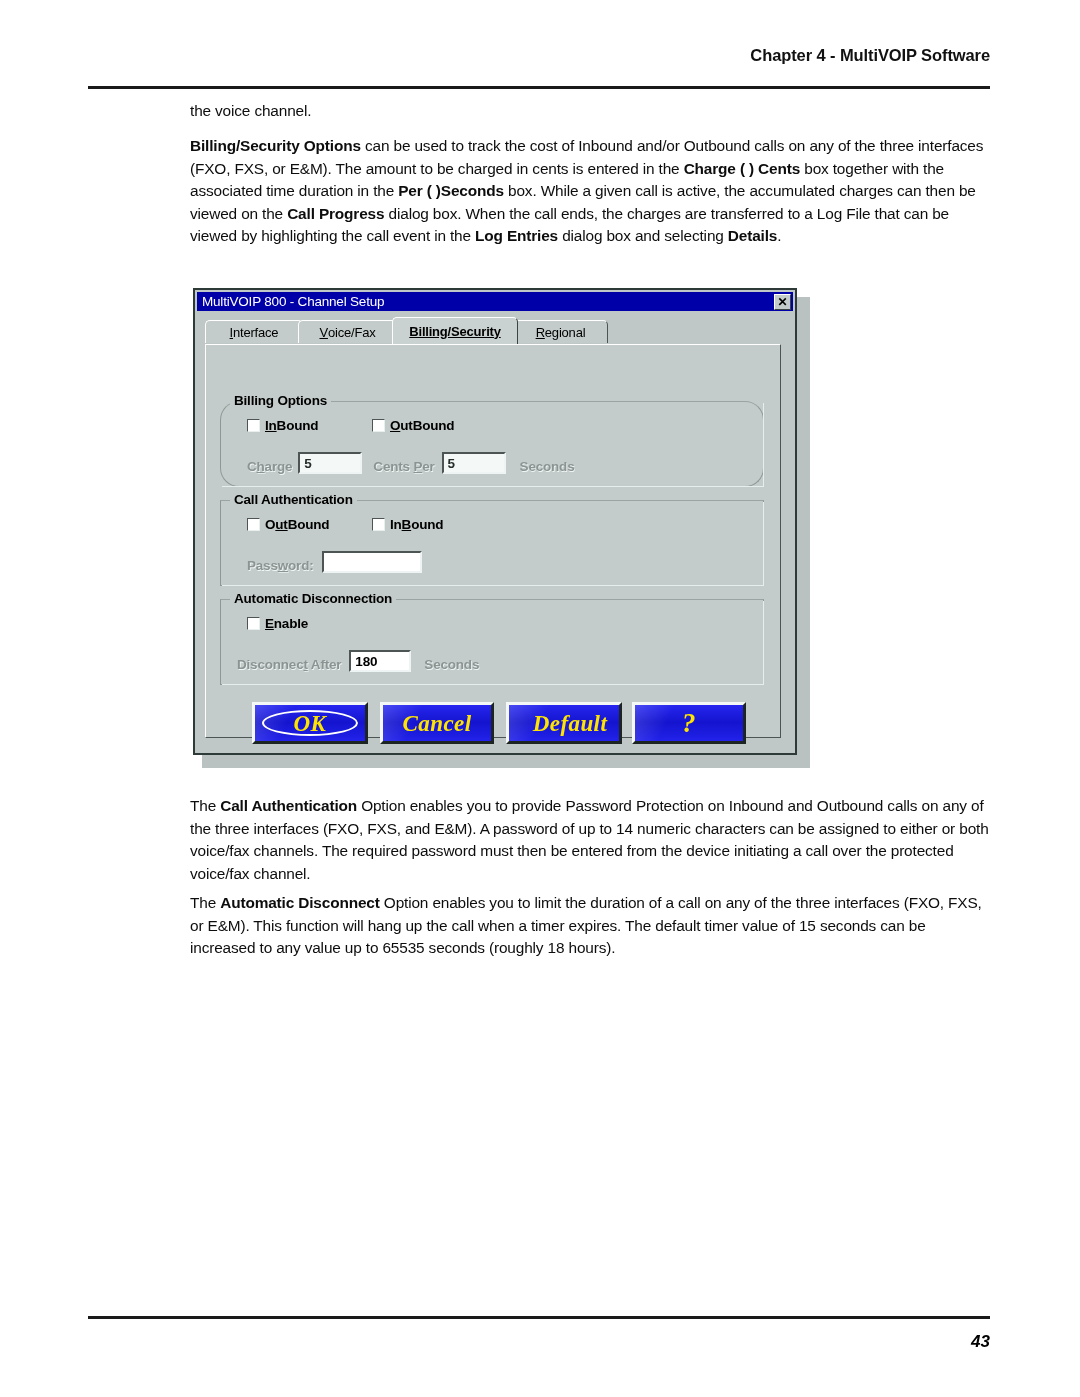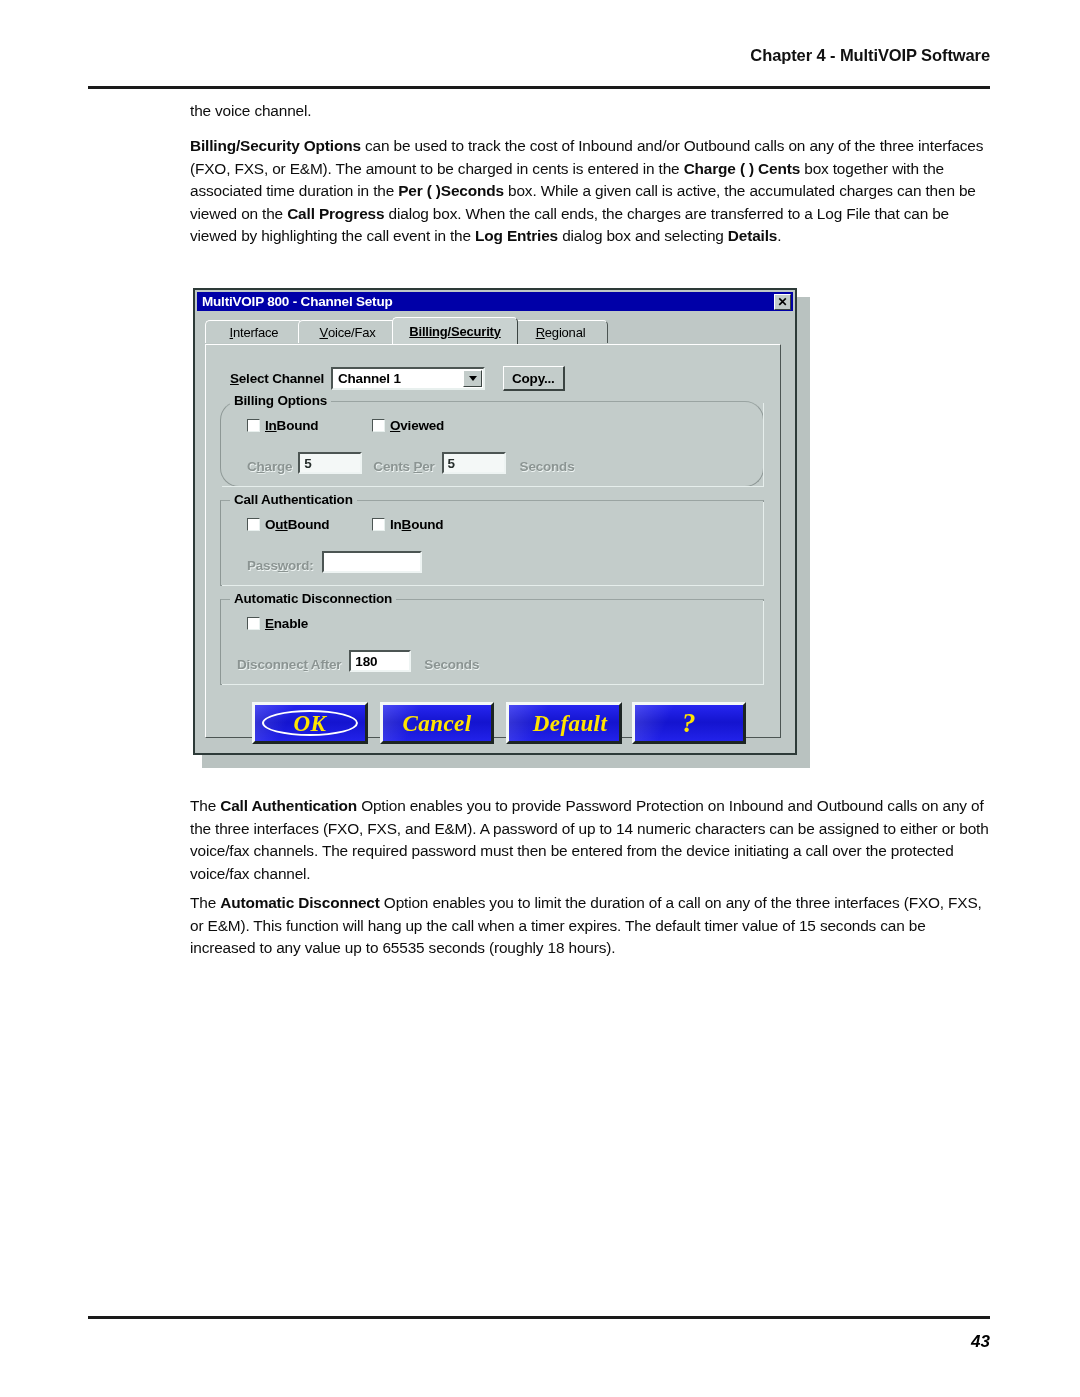--- a/index.html
+++ b/index.html
@@ -119,21 +119,21 @@
     position: relative;
     height: 19px;
     margin: 2px 2px 0 2px;
     background: #0000a8;
     display: flex;
     align-items: center;
     justify-content: space-between;
   }
   .titlebar-text {
     font-size: 13.5px;
-    font-weight: bold;
+    font-weight: normal;
     color: #ffffff;
     padding-left: 5px;
     letter-spacing: -0.2px;
     white-space: nowrap;
   }
   .close-btn {
     width: 17px;
     height: 16px;
     margin-right: 2px;
     background: #c3ccca;
@@ -485,44 +485,34 @@
             <span class="mn">Billing/Security</span>
           </div>
         <div class="tab" style="left:308px; width:95px;">
             <span class="mn">R</span>
             <span>egional</span>
           </div>
       </div>
 
       <div class="tab-panel">
 
-        <div class="channel-row">
-          <span class="field-label"><span class="mn">S</span><span>elect Channel</span></span>
-          <div class="combo">
-            <span class="combo-value">Channel 1</span>
-            <span class="combo-arrow">
-                <i></i>
-              </span>
-          </div>
-          <div class="push-btn">Copy...</div>
-        </div>
 
         <div class="groupbox" id="grp-billing">
           <div class="group-title">Billing Options</div>
 
           <div class="cb-row">
             <label class="checkbox-item" style="left:26px;">
               <span class="cb-box"></span>
                 <span class="mn">In</span>
                 <span>Bound</span>
             </label>
             <label class="checkbox-item" style="left:151px;">
               <span class="cb-box"></span>
                 <span class="mn">O</span>
-                <span>viewed</span>
+                <span>utBound</span>
             </label>
           </div>
 
           <div class="sub-row">
             <span class="dim-label" style="margin-left:26px;"><span>C</span><span class="mn">h</span><span>arge</span></span>
             <div class="textbox dim" style="width:64px; margin-left:6px;">5</div>
             <span class="dim-label" style="margin-left:11px;"><span>Cents </span><span class="mn">P</span><span>er</span></span>
             <div class="textbox dim" style="width:64px; margin-left:7px;">5</div>
             <span class="dim-label" style="margin-left:14px;">Seconds</span>
           </div>

